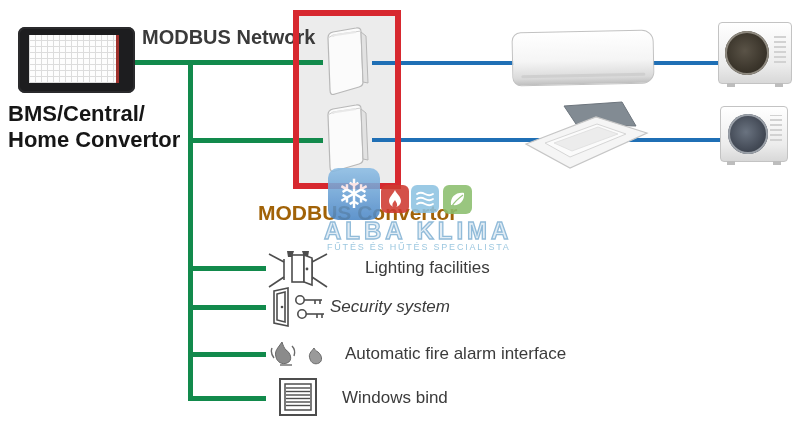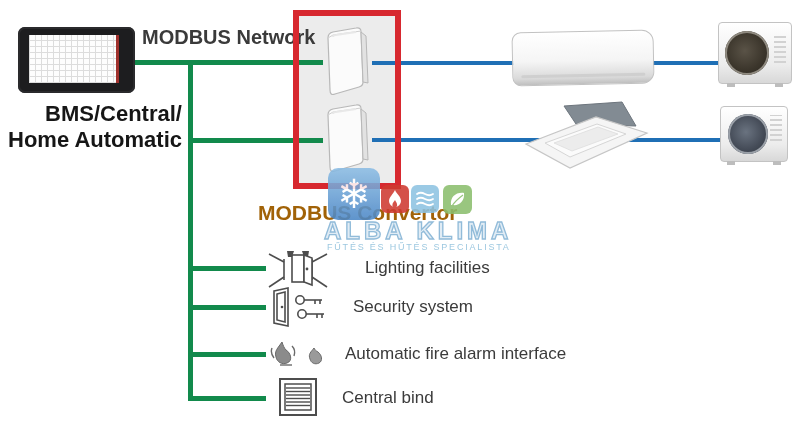--- a/index.html
+++ b/index.html
@@ -6,21 +6,21 @@
   .canvas{position:relative;width:800px;height:422px;background:#ffffff;overflow:hidden;
           font-family:"Liberation Sans", sans-serif;}
   .abs{position:absolute;}
   .hline{position:absolute;height:5px;background:#128a4c;z-index:2;}
   .vline{position:absolute;width:5px;background:#128a4c;z-index:2;}
   .bline{position:absolute;height:4px;background:#1f6fb5;z-index:2;}
   .redfill{position:absolute;left:293px;top:10px;width:108px;height:179px;background:#ececec;z-index:1;}
   .redborder{position:absolute;left:293px;top:10px;width:96px;height:167px;border:6px solid #d7282f;z-index:4;}
   .label{position:absolute;color:#3b3b3b;z-index:3;white-space:nowrap;}
   .net-label{font-size:20px;font-weight:600;color:#3a3a3a;}
-  .ctrl-label{font-size:22px;font-weight:bold;color:#161616;line-height:26px;text-align:right;}
+  .ctrl-label{font-size:22px;font-weight:bold;color:#161616;line-height:26px;}
   .conv-label{font-size:21px;font-weight:600;color:#a16207;}
   .fac-label{font-size:17px;color:#3b3b3b;}
   
   .tablet{position:absolute;left:18px;top:27px;width:117px;height:66px;background:#1d1d1f;border-radius:7px;z-index:3;
           box-shadow:inset 0 0 0 2px #2a2a2c;}
   .tablet .screen{position:absolute;left:11px;top:8px;right:16px;bottom:10px;background:#fdfdfd;
       border-right:3px solid #a0312d;
       background-image:repeating-linear-gradient(0deg,#dcdcdc 0 1px,transparent 1px 6px),
                        repeating-linear-gradient(90deg,#dcdcdc 0 1px,transparent 1px 6px);}
   
@@ -74,21 +74,21 @@
 
   <div class="redborder"></div>
 
   <div class="tablet">
     <div class="screen"></div>
   </div>
 
   <div class="label net-label" style="left:142px;top:26px;">MODBUS Network</div>
   <div class="label ctrl-label" style="left:8px;top:101px;">
     <div>BMS/Central/</div>
-    <div>Home Automatic</div>
+    <div>Home Convertor</div>
   </div>
   <div class="label conv-label" style="left:258px;top:201px;z-index:3;">MODBUS Convertor</div>
 
   <svg class="converter" style="left:316px;top:25px;" viewBox="0 0 58 74">
     <path d="M12 13 Q12 8 17 7 L40 3 Q45 2 45 7 L47 57 Q47 61 43 62 L19 69 Q14 71 14 65 Z" fill="#fbfbfb" stroke="#b8b8b8" stroke-width="1.2"></path>
     <path d="M45 7 L50 11 L52 58 L47 57 Z" fill="#e2e2e2" stroke="#b8b8b8" stroke-width="1"></path>
     <path d="M12 13 L17 10 L45 6" fill="none" stroke="#d0d0d0" stroke-width="1"></path>
     <path d="M17 12 Q17 10 20 10 L40 7" fill="none" stroke="#e8e8e8" stroke-width="2"></path>
   </svg>
   <svg class="converter" style="left:316px;top:102px;" viewBox="0 0 58 74">
@@ -148,21 +148,21 @@
       <line x1="34" y1="14" x2="52" y2="14"></line>
         <line x1="45" y1="14" x2="45" y2="18"></line>
         <line x1="50" y1="14" x2="50" y2="18"></line>
       <circle cx="32" cy="28" r="4.2"></circle>
       <line x1="36" y1="28" x2="54" y2="28"></line>
         <line x1="47" y1="28" x2="47" y2="32"></line>
         <line x1="52" y1="28" x2="52" y2="32"></line>
     </g>
     <circle cx="12" cy="21" r="1.3" fill="#4d4d4d"></circle>
   </svg>
-  <div class="label fac-label" style="left:353px;top:297px;">Security system</div>
+  <div class="label fac-label" style="left:330px;top:297px;font-style:italic;">Security system</div>
 
   <svg class="icon-svg" style="left:270px;top:340px;" width="60" height="28" viewBox="0 0 60 28">
     <path d="M12 2 C8 8 4 11 6 17 C7 22 12 25 17 23 C23 21 21 13 16 10 C14 8 13 5 12 2 Z" fill="#8b8b8b" stroke="#6a6a6a" stroke-width="1"></path>
     <path d="M22 6 q4 4 2 10" fill="none" stroke="#6a6a6a" stroke-width="1.4"></path>
     <path d="M2 8 q-2 5 2 10" fill="none" stroke="#6a6a6a" stroke-width="1.4"></path>
     <path d="M44 8 C41 12 38 14 40 19 C41 23 45 25 49 23 C53 21 52 15 48 12 C46 11 45 10 44 8 Z" fill="#9a9a9a" stroke="#6a6a6a" stroke-width="1"></path>
     <line x1="10" y1="25" x2="22" y2="25" stroke="#6a6a6a" stroke-width="1.4"></line>
   </svg>
   <div class="label fac-label" style="left:345px;top:344px;">Automatic fire alarm interface</div>
 
@@ -171,21 +171,21 @@
     <rect x="7" y="7" width="26" height="26" fill="none" stroke="#4d4d4d" stroke-width="1.5"></rect>
     <g stroke="#4d4d4d" stroke-width="1.4">
       <line x1="8" y1="11" x2="32" y2="11"></line>
         <line x1="8" y1="14.5" x2="32" y2="14.5"></line>
       <line x1="8" y1="18" x2="32" y2="18"></line>
         <line x1="8" y1="21.5" x2="32" y2="21.5"></line>
       <line x1="8" y1="25" x2="32" y2="25"></line>
         <line x1="8" y1="28.5" x2="32" y2="28.5"></line>
     </g>
   </svg>
-  <div class="label fac-label" style="left:342px;top:388px;">Central bind</div>
+  <div class="label fac-label" style="left:342px;top:388px;">Windows bind</div>
 
   <div class="wm tile tile-snow">
     <span>❄</span>
   </div>
   <div class="wm tile tile-flame">
     <svg width="18" height="20" viewBox="0 0 18 20">
       <path d="M9 1 C10.5 5 15 7.5 15 12 A6 6 0 1 1 3 12 C3 8.5 7 5 9 1 Z" fill="#ffffff"></path>
       <path d="M9 11 C9.8 13 11 13.6 11 15.3 A2.4 2.4 0 1 1 6.5 15.3 C6.5 13.8 8 13 9 11 Z" fill="#cf3a30"></path>
     </svg>
   </div>

